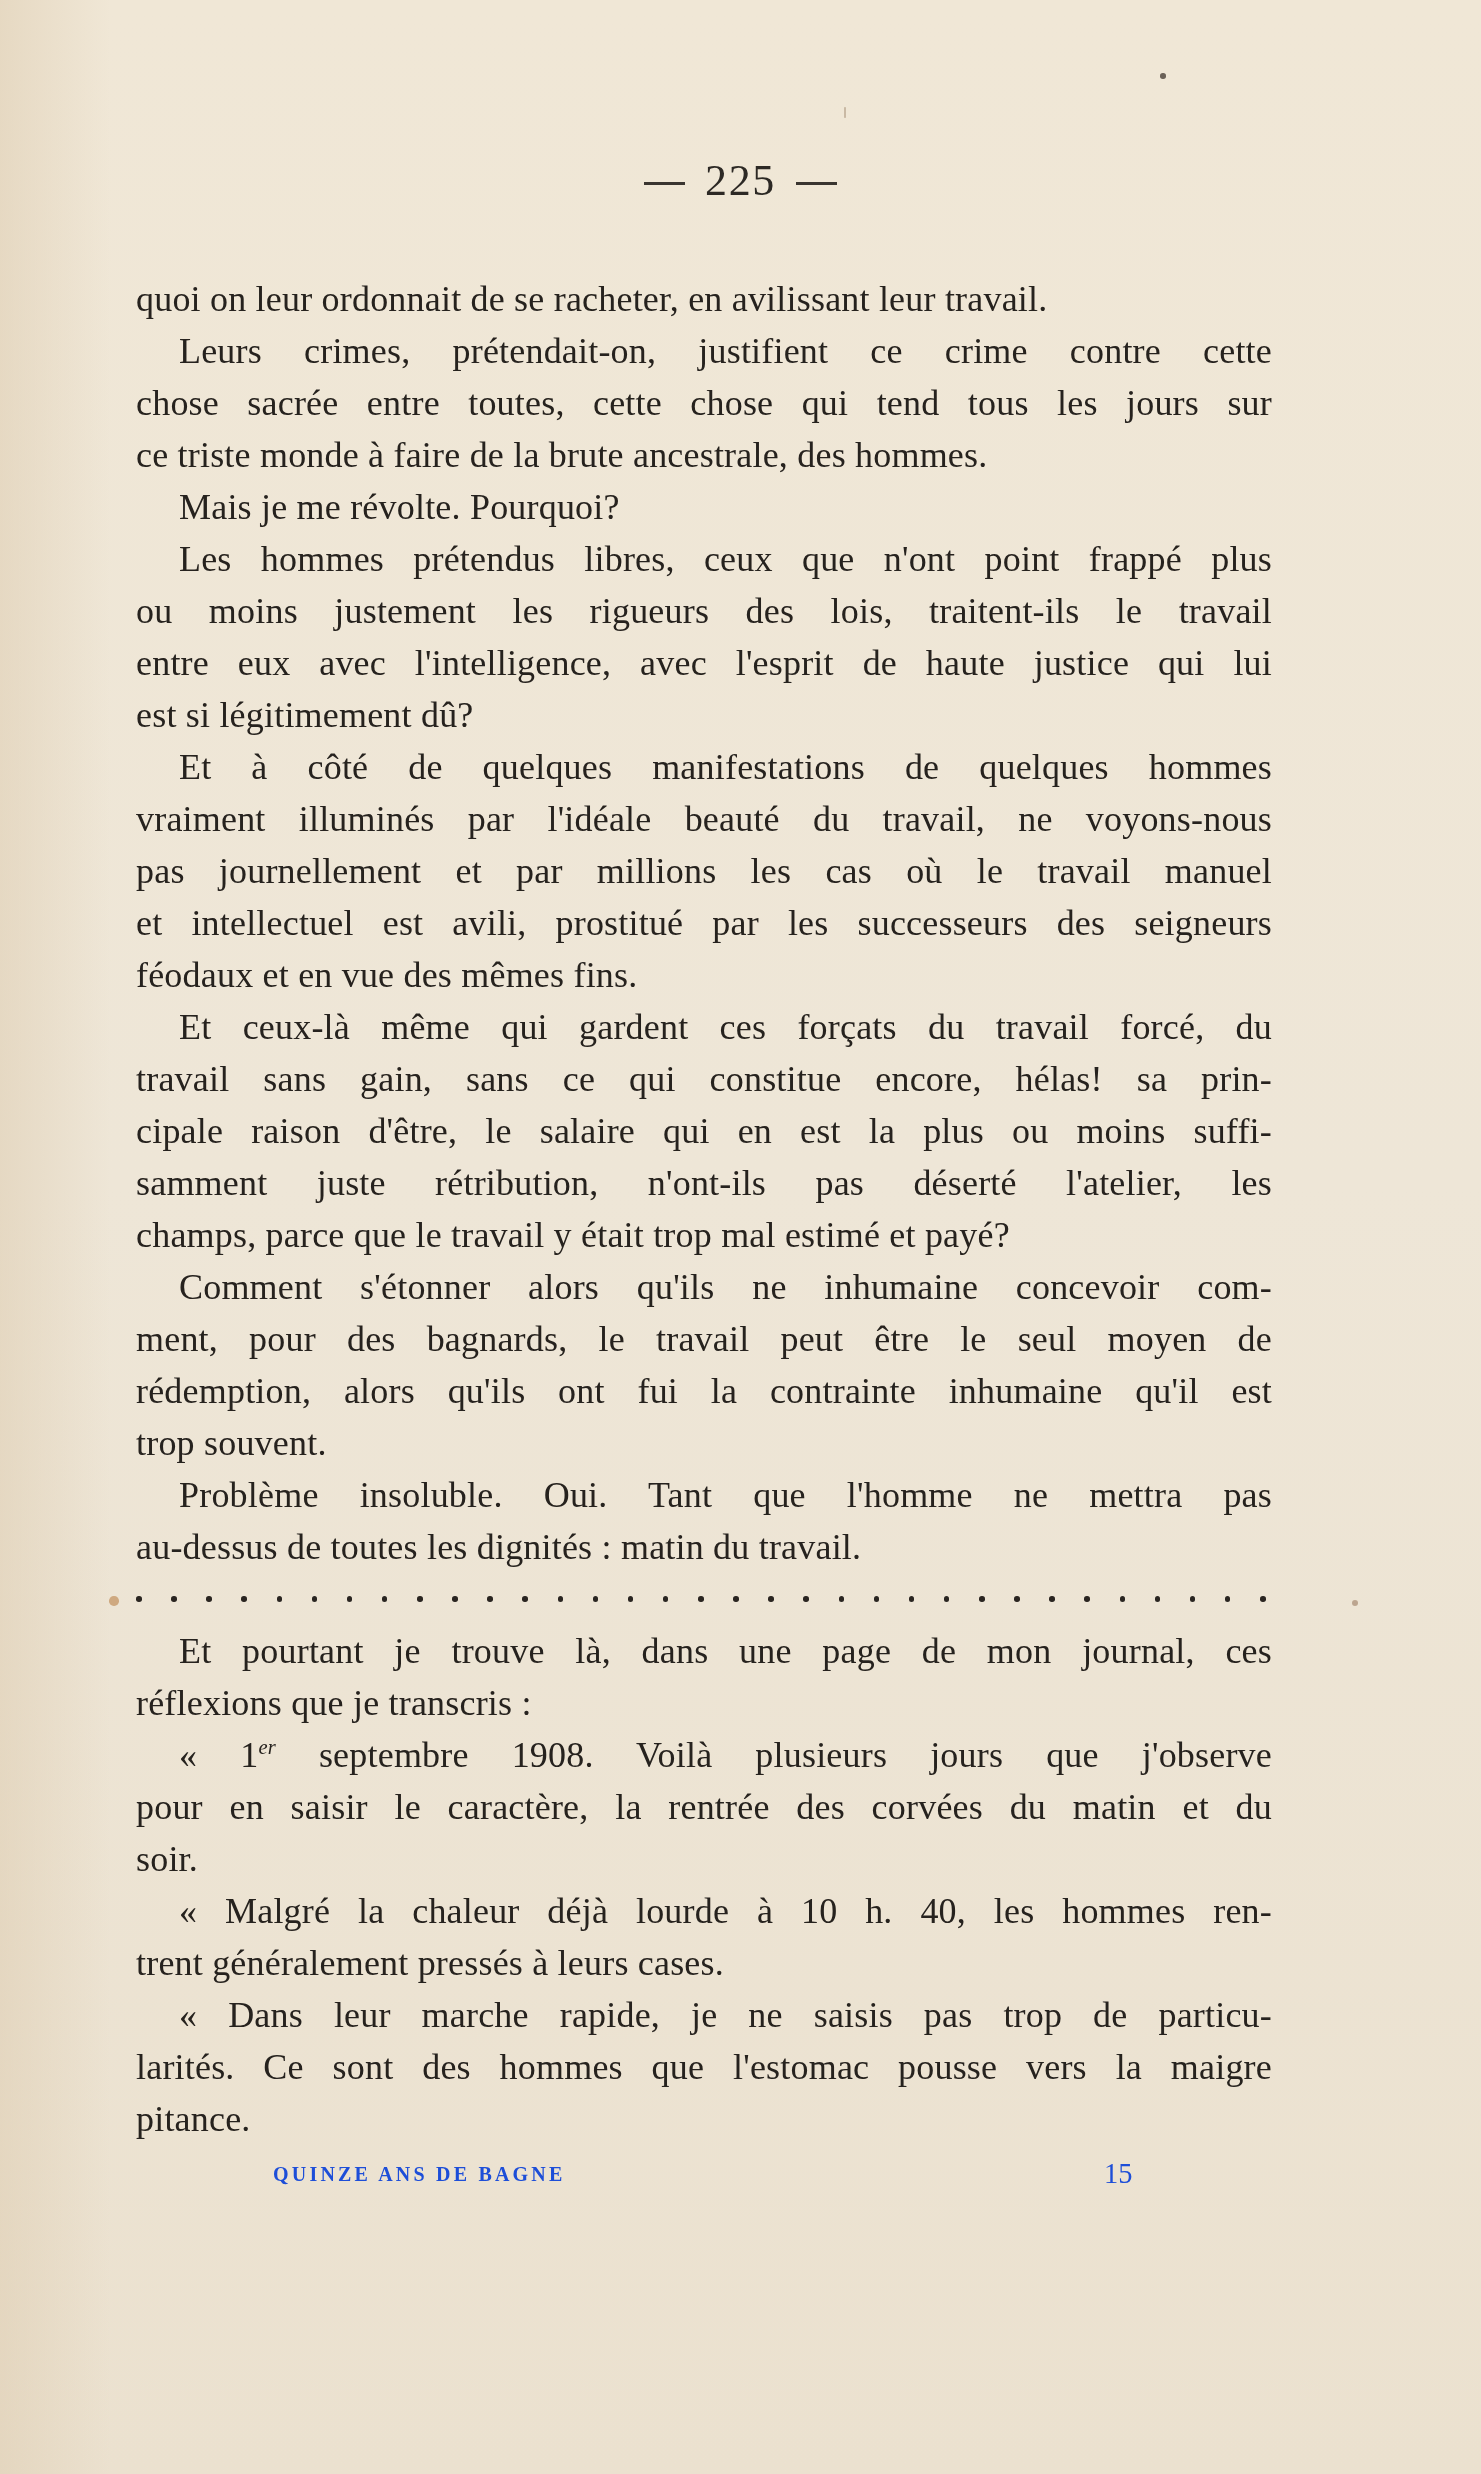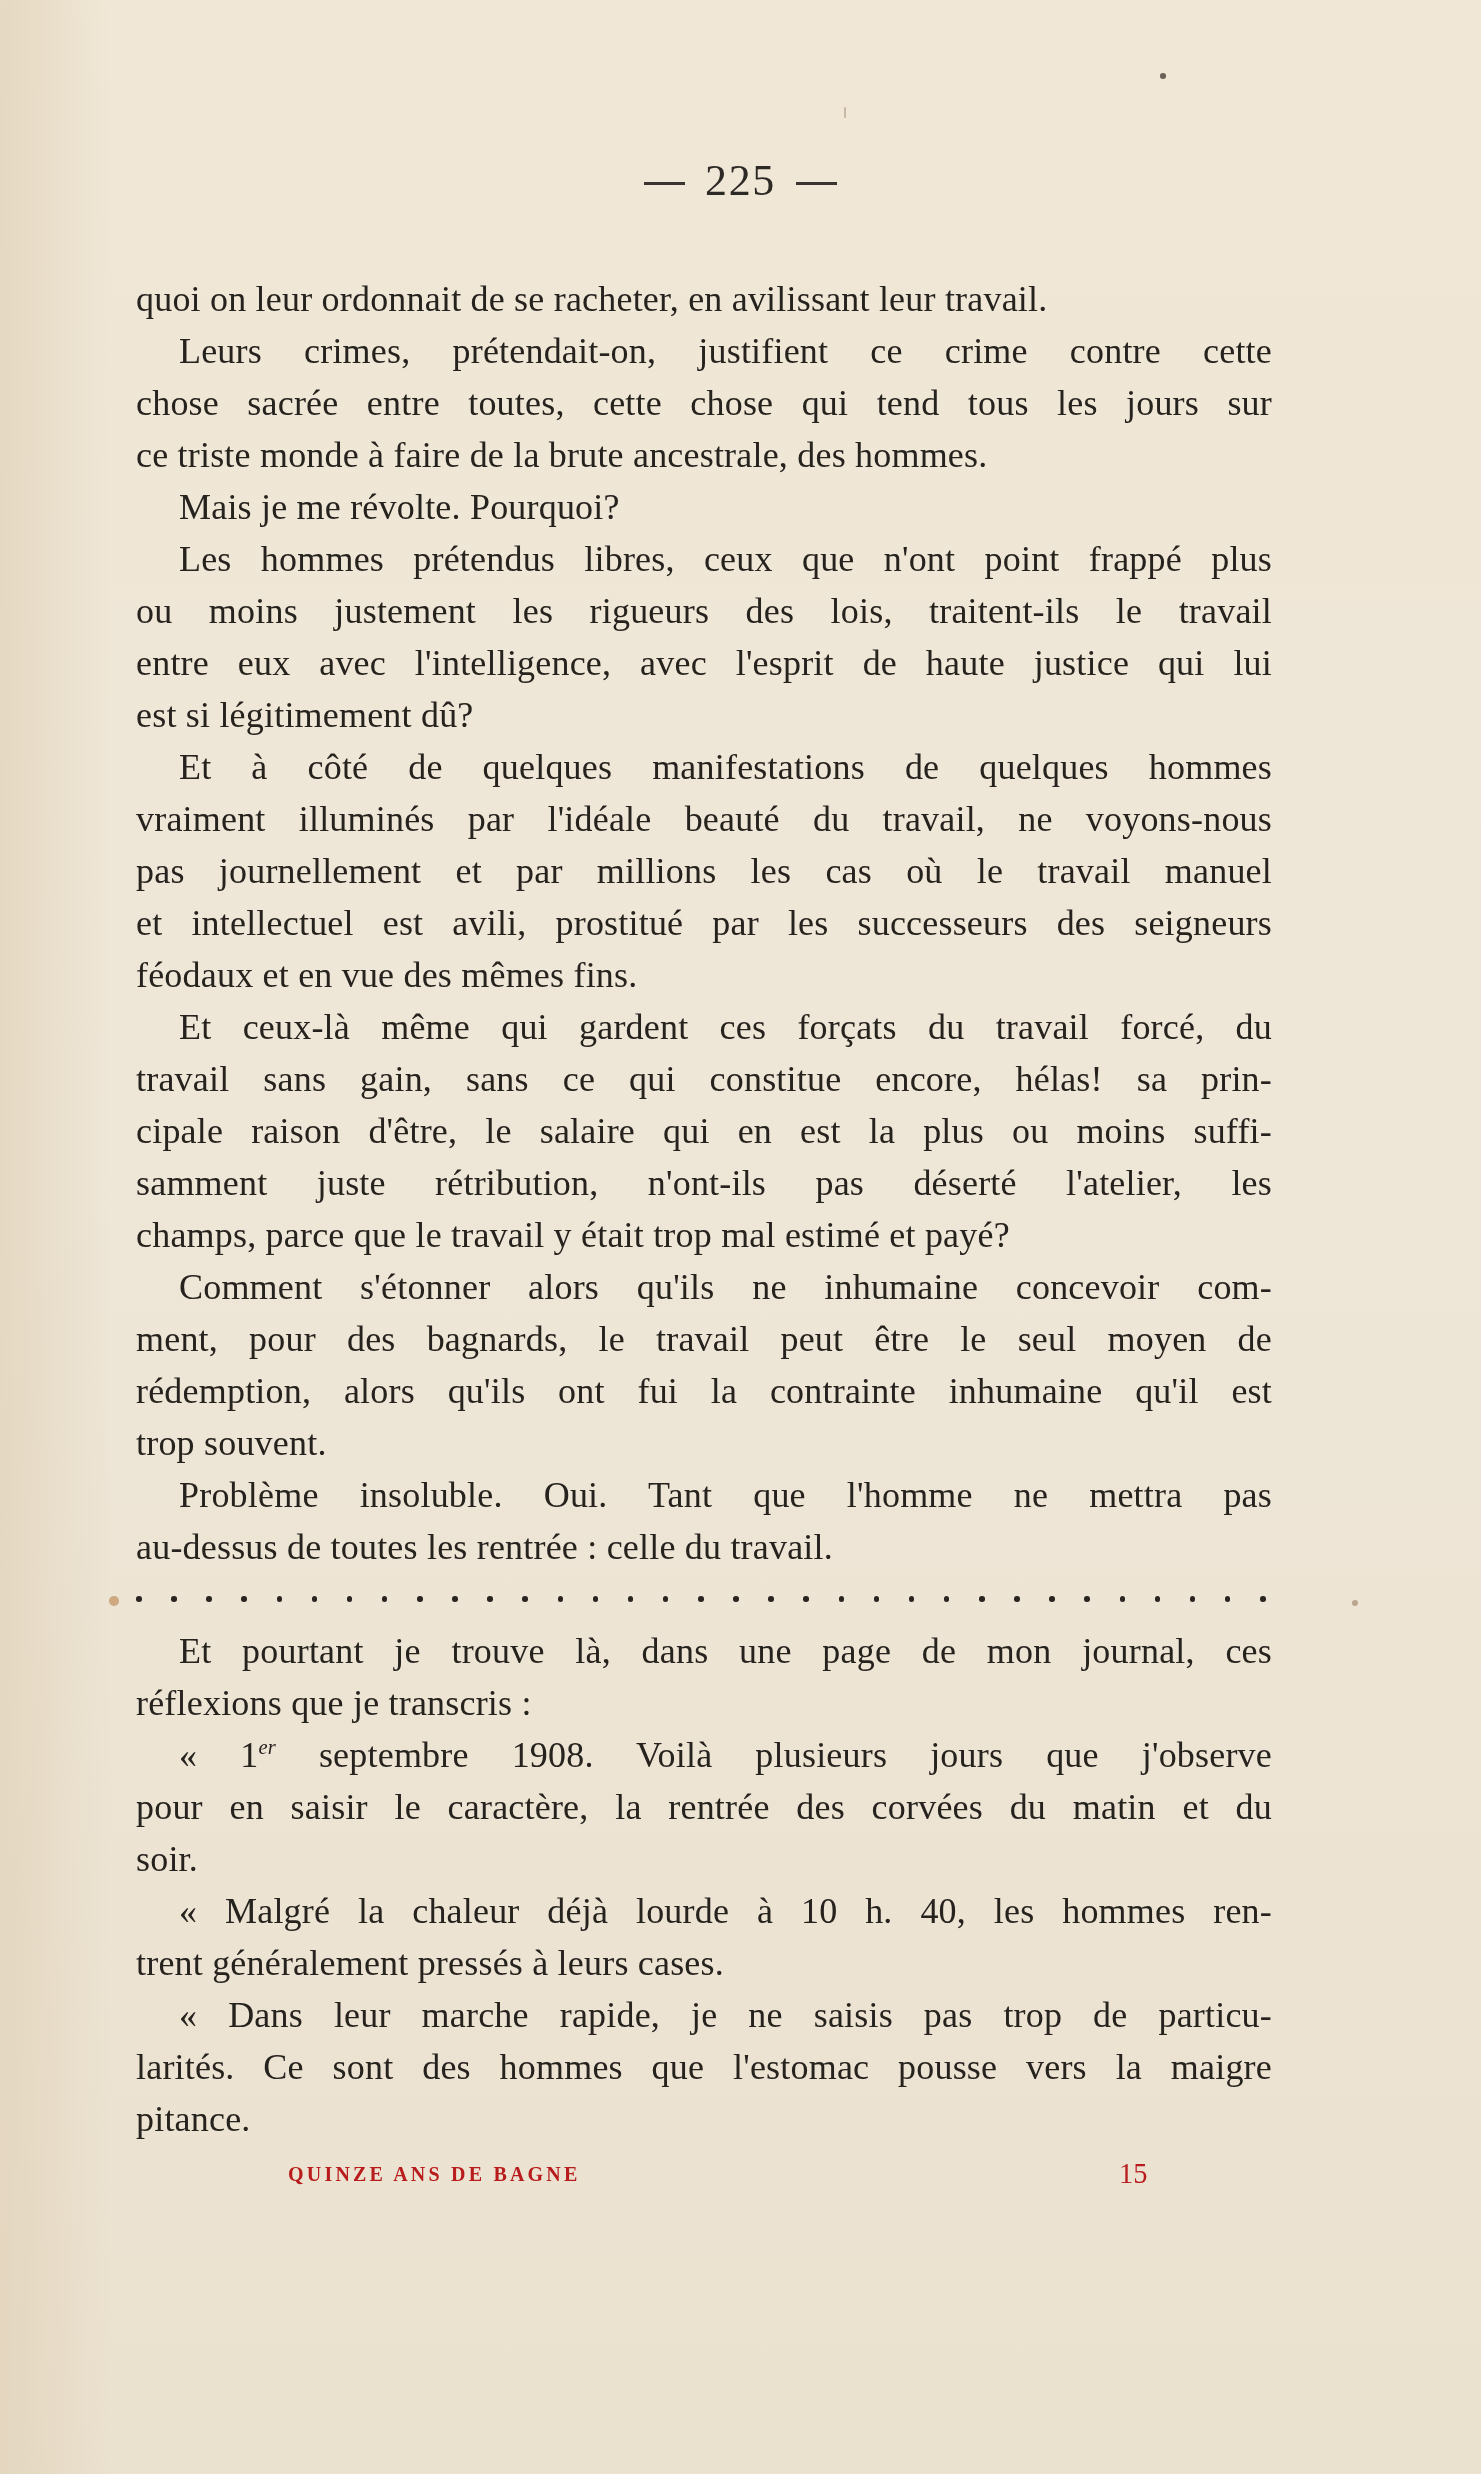--- a/index.html
+++ b/index.html
@@ -83,26 +83,26 @@
     .dots-row span {
       width: 5.5px;
       height: 5.5px;
       background: #2a2521;
       border-radius: 50%;
       display: block;
     }
     .footer {
       position: absolute;
       top: 2163px;
-      left: 288px;
+      left: 273px;
       width: 869px;
       height: 39px;
       font-size: 21.3px;
       letter-spacing: 3.2px;
-      color: #b91c1c;
+      color: #1d4ed8;
       font-variant: small-caps;
       text-align: center;
     }
     .footer .book-title {
       position: absolute;
       left: 0;
       top: 0;
       font-weight: bold;
       text-transform: uppercase;
       font-size: 20px;
@@ -162,21 +162,21 @@
           <div class="line last">champs, parce que le travail y était trop mal estimé et payé?</div>
         </div>
         <div>
           <div class="line indent">Comment s'étonner alors qu'ils ne inhumaine concevoir com-</div>
           <div class="line">ment, pour des bagnards, le travail peut être le seul moyen de</div>
           <div class="line">rédemption, alors qu'ils ont fui la contrainte inhumaine qu'il est</div>
           <div class="line last">trop souvent.</div>
         </div>
         <div>
           <div class="line indent">Problème insoluble. Oui. Tant que l'homme ne mettra pas</div>
-          <div class="line last">au-dessus de toutes les rentrée : celle du travail.</div>
+          <div class="line last">au-dessus de toutes les dignités : matin du travail.</div>
         </div>
       </div>
     <div class="dots-row" id="dots-row">
         <span></span>
         <span></span>
         <span></span>
         <span></span>
         <span></span>
         <span></span>
         <span></span>

